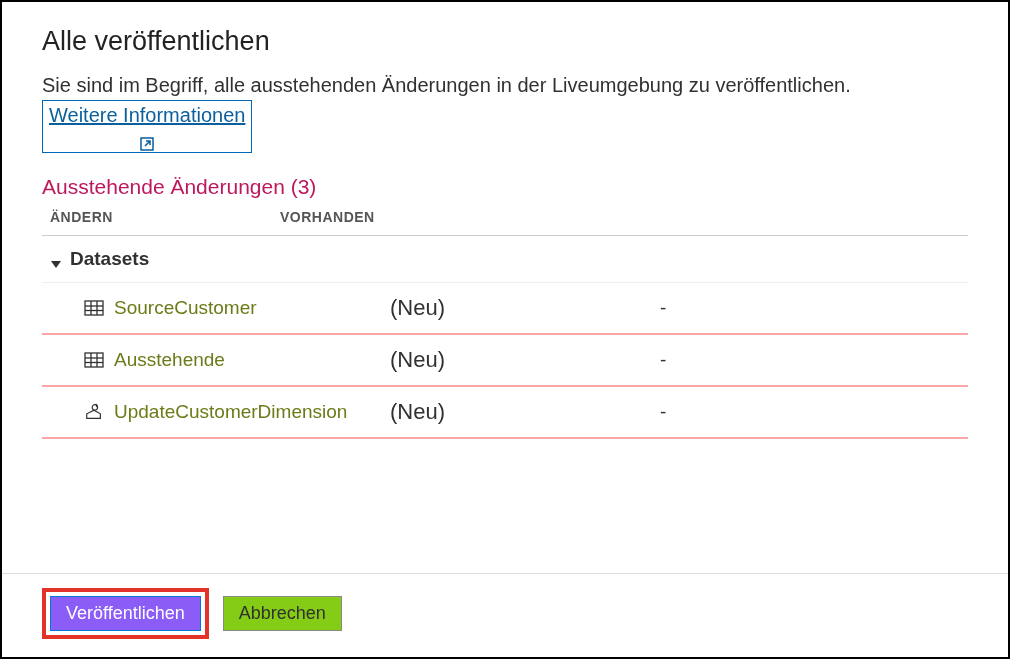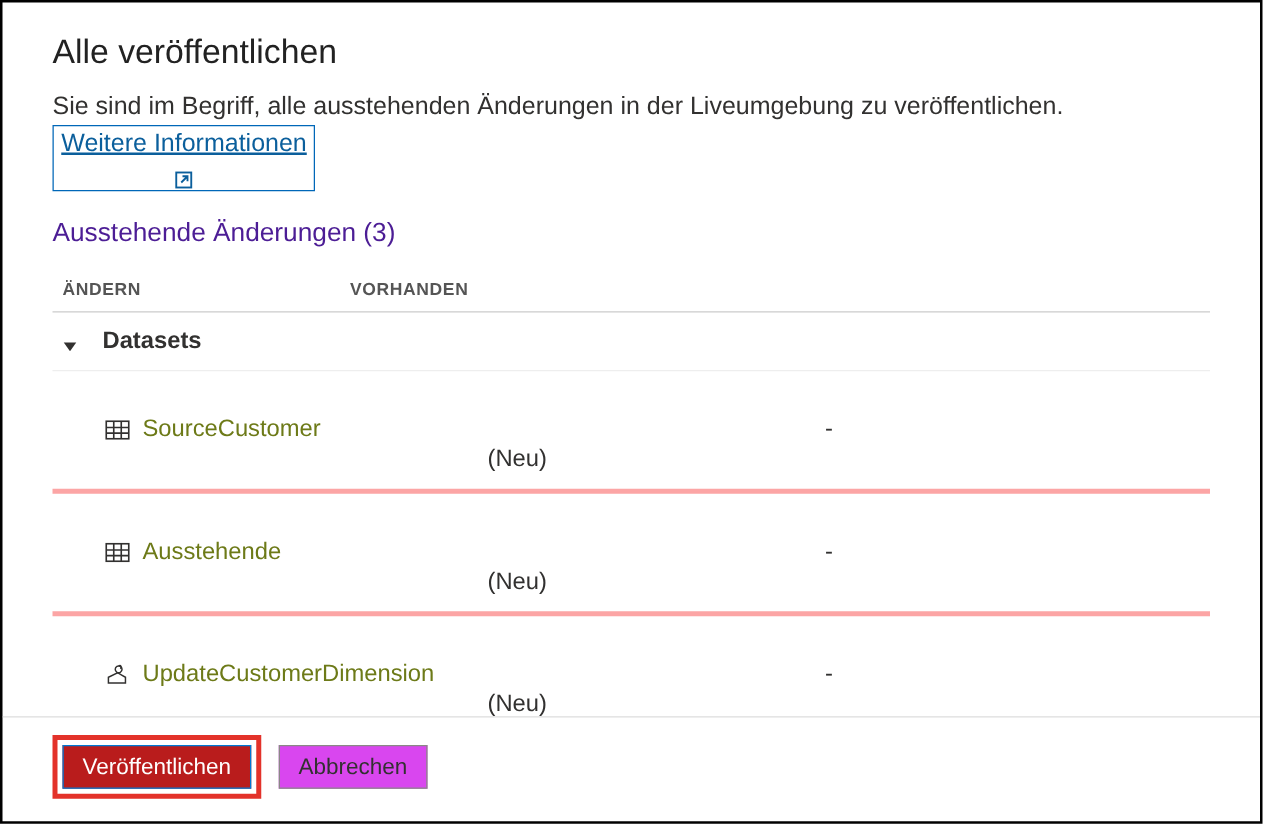--- a/index.html
+++ b/index.html
@@ -46,22 +46,21 @@
       gap: 6px;
       flex-direction: column;
     }
     .more-info-link svg {
       width: 16px;
       height: 16px;
     }
     .section-title {
       font-size: 21px;
       font-weight: 400;
-      color: #4c1d95;
-      margin-bottom: 14px;
+      color: #be185d;
     }
     .table-wrap {
       width: 100%;
     }
     .table-header {
       display: flex;
       padding: 10px 0 10px 8px;
       border-bottom: 1px solid #ccc;
     }
     .table-header div {
@@ -72,36 +71,36 @@
     }
     .col-name { flex: 0 0 340px; }
     .col-change { flex: 0 0 230px; }
     .col-exist { flex: 1; }
 
     .group-row {
       display: flex;
       align-items: center;
       padding: 12px 0 12px 8px;
       border-bottom: 1px solid #eee;
-      gap: 20px;
+      gap: 8px;
       font-size: 19px;
       font-weight: 600;
       color: #323130;
       cursor: pointer;
     }
     .caret-icon {
       width: 12px;
       height: 12px;
       display: inline-block;
     }
     .item-row {
       display: flex;
       align-items: center;
       padding: 12px 0 12px 8px;
-      border-bottom: 4px solid #fca5a5;
+      border-bottom: 2px solid #fca5a5;
     }
     .item-name-cell {
       flex: 0 0 340px;
       display: flex;
       align-items: center;
       gap: 10px;
       padding-left: 34px;
       font-size: 19px;
     }
     .item-name-cell .link {
@@ -111,48 +110,47 @@
     .item-icon {
       width: 20px;
       height: 20px;
       display: inline-flex;
       align-items: center;
       justify-content: center;
       flex-shrink: 0;
     }
     .item-change-cell {
       flex: 0 0 230px;
-      font-size: 19px;
-      color: #323130;
-      margin-top: 48px;
+      font-size: 22px;
+      color: #323130;
     }
     .item-exist-cell {
       flex: 1;
       font-size: 19px;
       color: #323130;
       padding-left: 40px;
     }
     .footer {
       border-top: 1px solid #ddd;
       padding: 14px 40px 18px 40px;
       display: flex;
       gap: 14px;
       align-items: center;
     }
     .btn {
       font-size: 18px;
       padding: 6px 15px;
       cursor: pointer;
       border: 1px solid #8a8886;
-      background: #d946ef;
+      background: #84cc16;
       color: #323130;
       font-family: inherit;
     }
     .btn-primary {
-      background: #b91c1c;
+      background: #8b5cf6;
       border-color: #0078d4;
       color: #fff;
     }
     .highlight-box {
       border: 4px solid #e3322a;
       padding: 4px;
       display: inline-block;
     }
   </style>
 </head>

